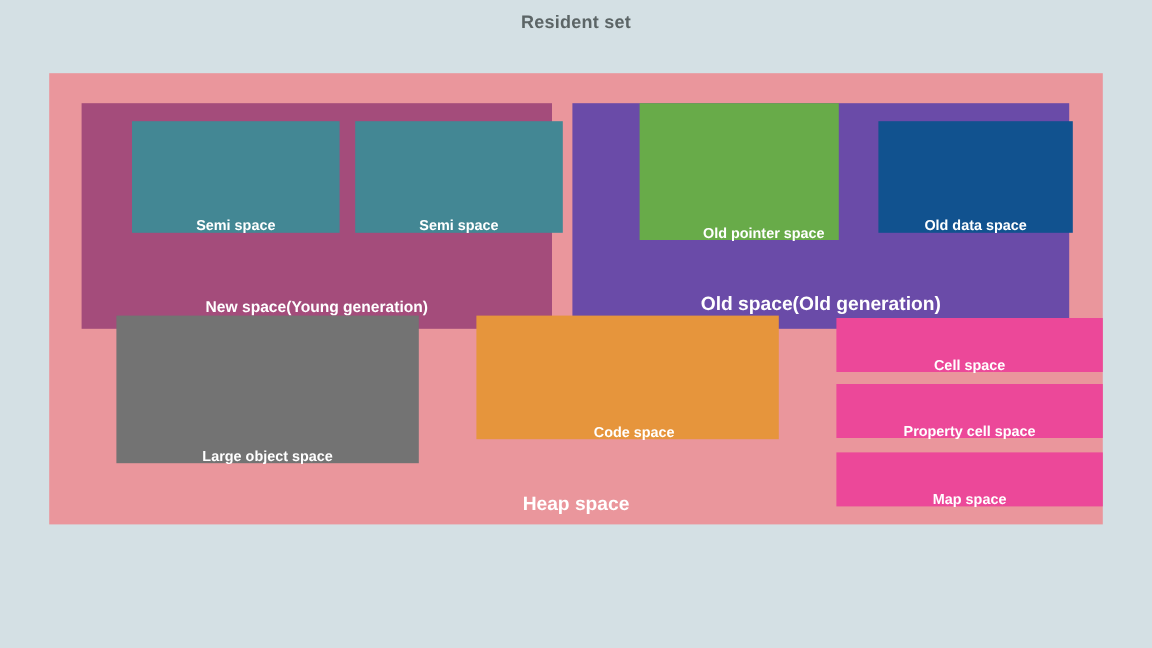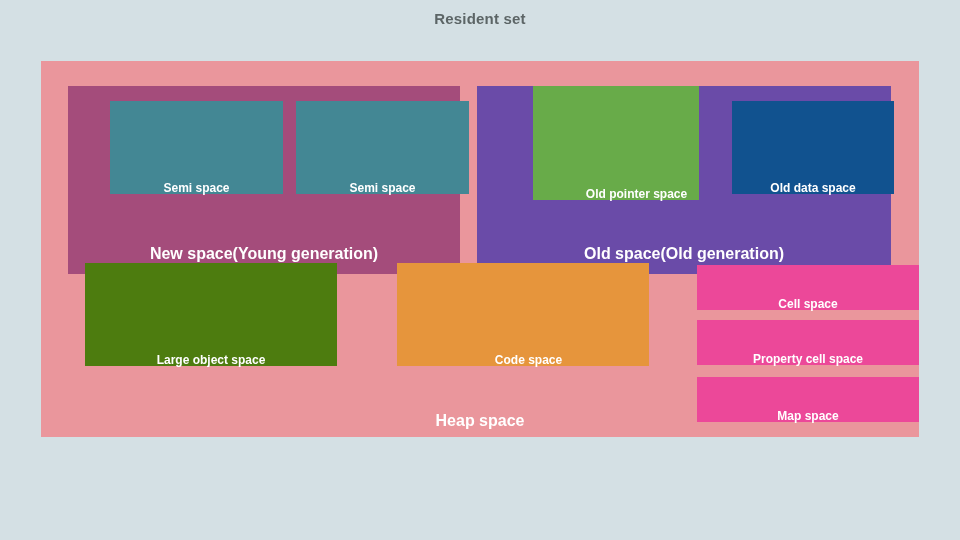--- a/index.html
+++ b/index.html
@@ -66,21 +66,21 @@
     top: 25px;
     width: 392px;
     height: 188px;
     background: #a44c7b;
   }
   #new-space-label {
     position: absolute;
     left: 0;
     bottom: 12px;
     width: 100%;
-    font-size: 16px;
+    font-size: 13px;
   }
 
   
   #old-space {
     left: 436px;
     top: 25px;
     width: 414px;
     height: 188px;
     background: #6a4ba8;
   }
@@ -102,21 +102,21 @@
   }
   .inner-box > .lbl { font-size: 12px; }
 
   .semi-a { left: 14px;  top: 15px; width: 173px; height: 93px; background: #438794; }
   .semi-b { left: 200px; top: 15px; width: 173px; height: 93px; background: #438794; }
 
   .old-pointer { left: 28px;  top: 0; width: 166px; height: 114px; background: #68ab49; padding-left: 41px; }
   .old-data    { left: 227px; top: 15px; width: 162px; height: 93px; background: #11528f; }
 
   
-  .large-object { left: 16px;  top: 202px; width: 252px; height: 103px; background: #4d7c0f; }
+  .large-object { left: 28px;  top: 202px; width: 252px; height: 123px; background: #737373; }
   .code-space   { left: 328px; top: 202px; width: 252px; height: 103px; background: #e6953c; padding-left: 11px; }
   .large-object > .lbl, .code-space > .lbl { font-size: 12px; }
 
   
   .dark-box {
     left: 628px;
     width: 222px;
     height: 45px;
     background: #ec4899;
   }

